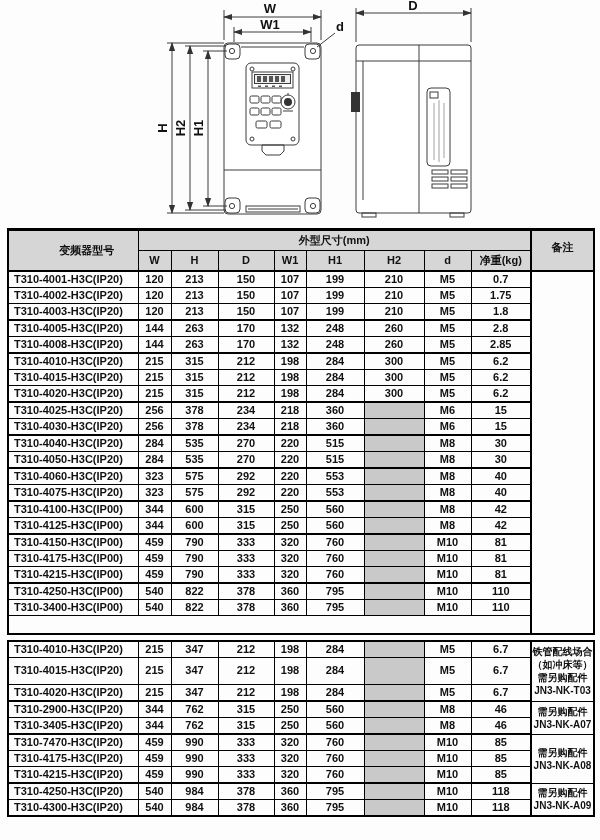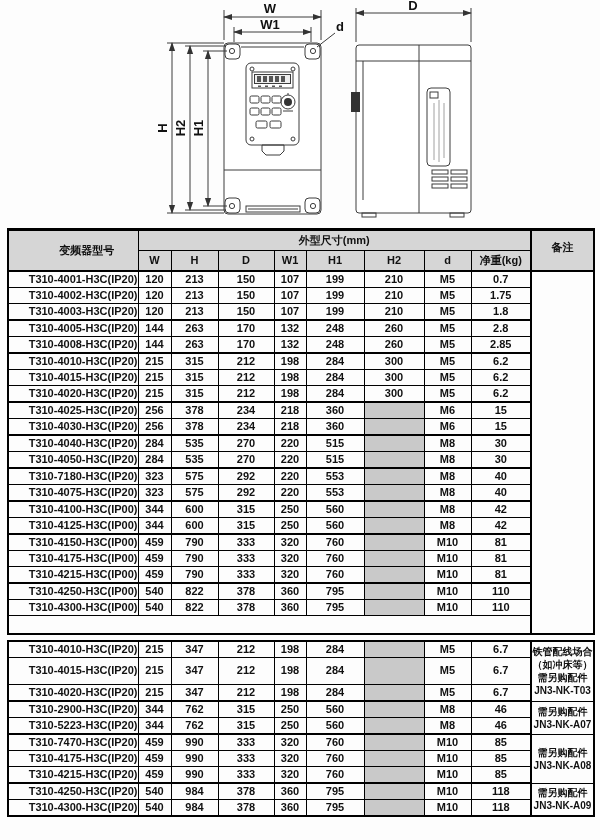--- a/index.html
+++ b/index.html
@@ -14,21 +14,21 @@
   #t2{border:2px solid #000;margin-top:5px;}
   #t1 thead{border-bottom:2px solid #000;}
   th,td{
     border:1px solid #000;padding:0;height:15px;line-height:1.05;
     font-size:11px;font-weight:bold;text-align:center;vertical-align:middle;
     overflow:hidden;white-space:nowrap;
   }
   th{background:#d6d6d6;height:19px;}
   th.model-h{width:130px;padding-left:27px;}
   th.remark-h{vertical-align:bottom;padding-bottom:16px;border-left:2px solid #000;}
-  td.model{text-align:right;padding-left:5px;}
+  td.model{text-align:left;padding-left:5px;}
   td.gray{background:#c9c9c9;}
   td.remark{border-left:2px solid #000;font-size:10px;line-height:1.3;white-space:normal;margin-left:39px;}
   tr.group-end td{border-bottom:2px solid #000;}
   tr.tall td{height:26px;}
   tr.spacer-row td{height:17px;}
   svg text{font-family:"Liberation Sans","DejaVu Sans",sans-serif;font-weight:bold;}
 </style>
 </head>
 <body>
 
@@ -330,21 +330,21 @@
           <td>284</td>
           <td>535</td>
           <td>270</td>
           <td>220</td>
           <td>515</td>
           <td class="gray"></td>
           <td>M8</td>
           <td>30</td>
         </tr>
         <tr>
-          <td class="model">T310-7180-H3C(IP20)</td>
+          <td class="model">T310-4060-H3C(IP20)</td>
           <td>323</td>
           <td>575</td>
           <td>292</td>
           <td>220</td>
           <td>553</td>
           <td class="gray"></td>
           <td>M8</td>
           <td>40</td>
         </tr>
         <tr class="group-end">
@@ -418,21 +418,21 @@
           <td>540</td>
           <td>822</td>
           <td>378</td>
           <td>360</td>
           <td>795</td>
           <td class="gray"></td>
           <td>M10</td>
           <td>110</td>
         </tr>
         <tr>
-          <td class="model">T310-4300-H3C(IP00)</td>
+          <td class="model">T310-3400-H3C(IP00)</td>
           <td>540</td>
           <td>822</td>
           <td>378</td>
           <td>360</td>
           <td>795</td>
           <td class="gray"></td>
           <td>M10</td>
           <td>110</td>
         </tr>
         <tr class="spacer-row">
@@ -495,21 +495,21 @@
           <td>762</td>
           <td>315</td>
           <td>250</td>
           <td>560</td>
           <td class="gray"></td>
           <td>M8</td>
           <td>46</td>
           <td rowspan="2" class="remark">需另购配件<br>JN3-NK-A07</td>
         </tr>
         <tr class="group-end">
-          <td class="model">T310-5223-H3C(IP20)</td>
+          <td class="model">T310-3405-H3C(IP20)</td>
           <td>344</td>
           <td>762</td>
           <td>315</td>
           <td>250</td>
           <td>560</td>
           <td class="gray"></td>
           <td>M8</td>
           <td>46</td>
         </tr>
         <tr>

